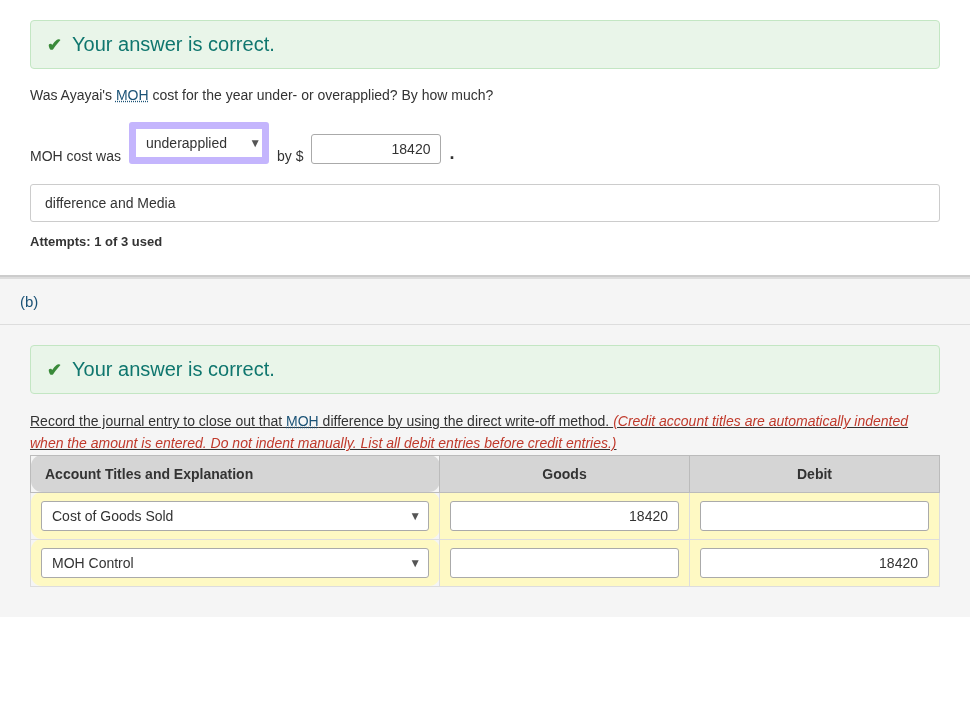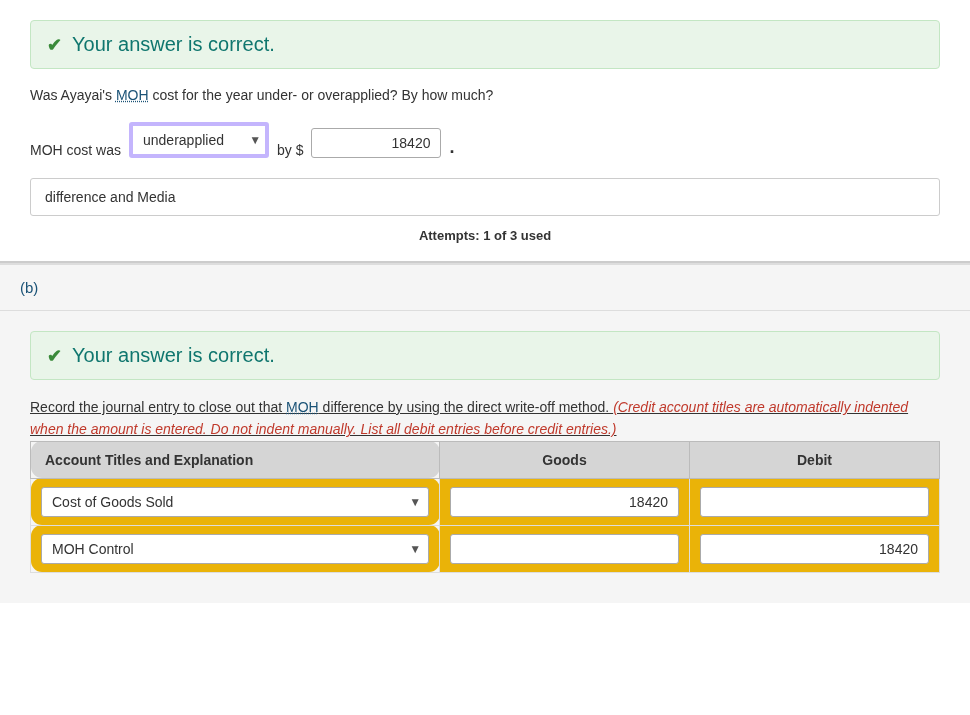--- a/index.html
+++ b/index.html
@@ -66,21 +66,21 @@
     }
 
     .select-wrapper {
       position: relative;
       display: inline-block;
     }
 
     .dropdown-select {
       appearance: none;
       -webkit-appearance: none;
-      border: 4px solid #c4b5fd;
+      border: 7px solid #c4b5fd;
       border-radius: 3px;
       padding: 6px 30px 6px 10px;
       font-size: 14px;
       color: #333;
       background: #fff;
       cursor: pointer;
       min-width: 140px;
     }
 
     .select-arrow {
@@ -112,24 +112,24 @@
       border: 1px solid #ccc;
       border-radius: 3px;
       padding: 10px 14px;
       background: #fff;
       font-size: 14px;
       color: #333;
       margin-bottom: 12px;
     }
 
     .attempts-text {
-      text-align: center;
+      text-align: left;
       font-size: 13px;
       color: #555;
-      margin-bottom: 8px;
+      margin-bottom: 16px;
     }
 
     .attempts-text strong {
       color: #333;
     }
 
     .instruction-text {
       margin-bottom: 0;
       line-height: 1.6;
       font-size: 14px;
@@ -158,21 +158,21 @@
       color: #333;
       text-align: left;
       border: 1px solid #bbb;
     }
 
     .journal-table thead th.center {
       text-align: center;
     }
 
     .journal-table tbody tr {
-      background: #eab308;
+      background: #fef9c3;
     }
 
     .journal-table tbody td {
       padding: 8px 10px;
       border: 1px solid #ddd;
       vertical-align: middle;
     }
 
     .journal-table .account-cell {
       width: 45%;

